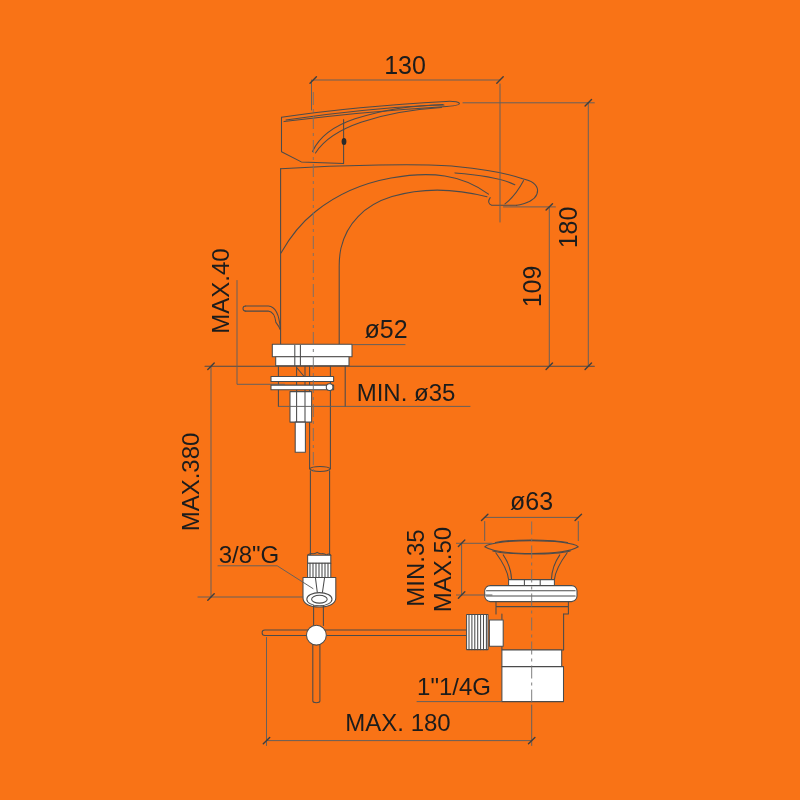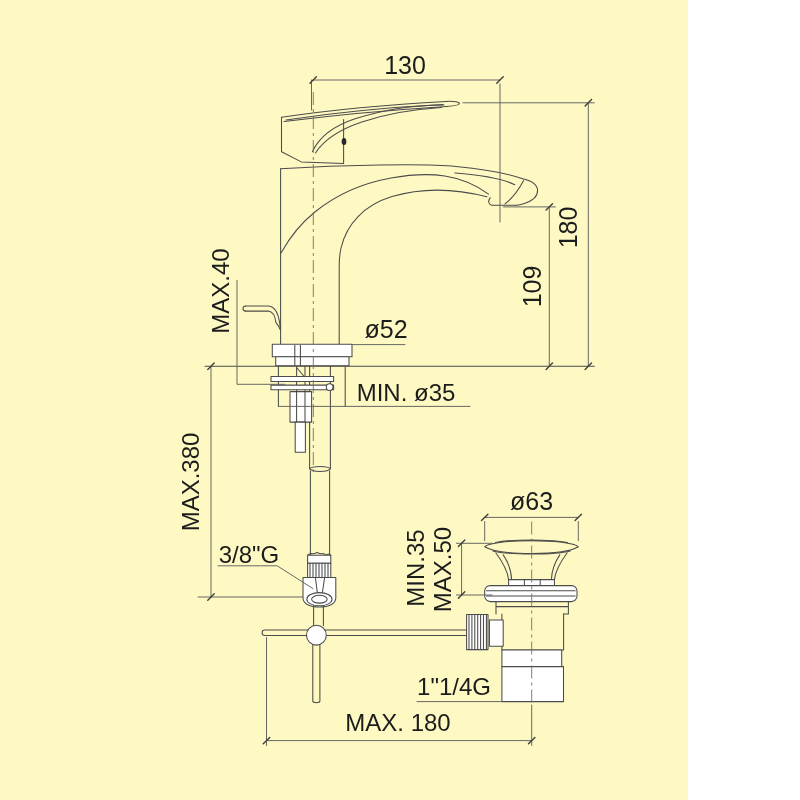--- a/index.html
+++ b/index.html
@@ -1,16 +1,16 @@
 <!DOCTYPE html>
 <html><head>
 <meta charset="utf-8">
 <style>
   html,body{margin:0;padding:0;background:#ffffff;}
-  .stage{width:688px;height:800px;background:#fef9c3;position:relative;overflow:hidden;text-decoration:underline;}
+  .stage{width:800px;height:800px;background:#f97316;position:relative;overflow:hidden;text-decoration:underline;}
   svg{display:block;}
   .obj{stroke:#4b4b4b;stroke-width:1.05;fill:none;stroke-linecap:round;stroke-linejoin:round;}
   .objw{stroke:#4b4b4b;stroke-width:1.05;fill:#ffffff;stroke-linejoin:round;}
   .dim{stroke:#5f5f5f;stroke-width:0.95;fill:none;stroke-linecap:round;}
   .tick{stroke:#3f3f3f;stroke-width:1.4;fill:none;stroke-linecap:round;}
   .cl{stroke:#6f6f6f;stroke-width:0.9;fill:none;stroke-dasharray:13 4 3 4;}
   text{font-family:"Liberation Sans","DejaVu Sans",sans-serif;fill:#1c1c1c;}
   .t24{font-size:24px;}
   .t25{font-size:25px;}
 </style>

